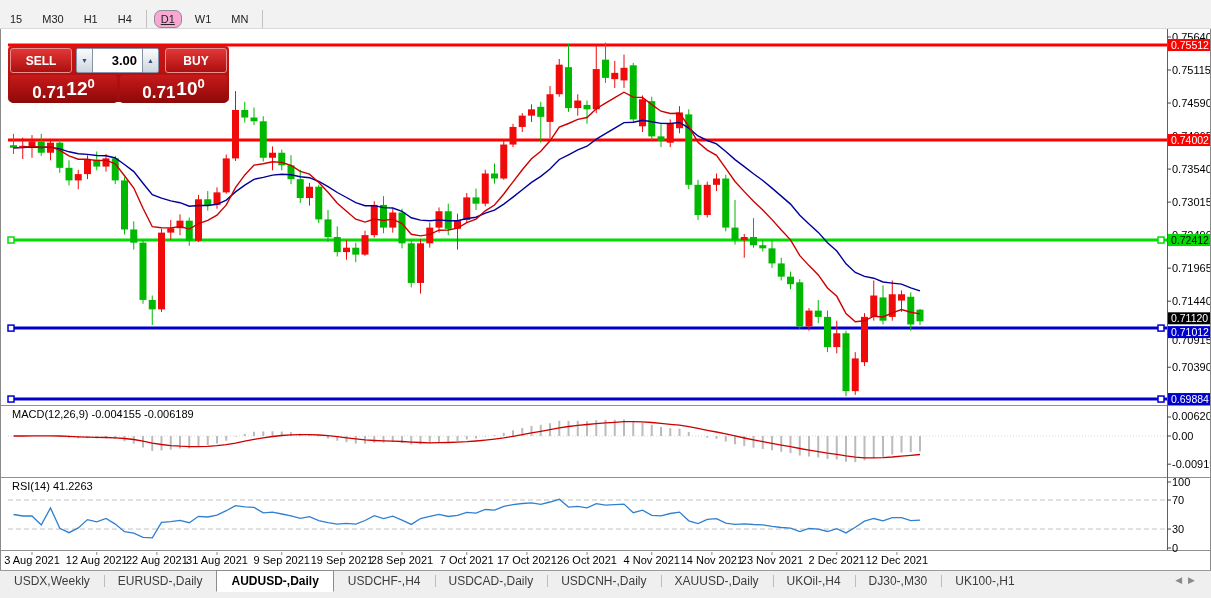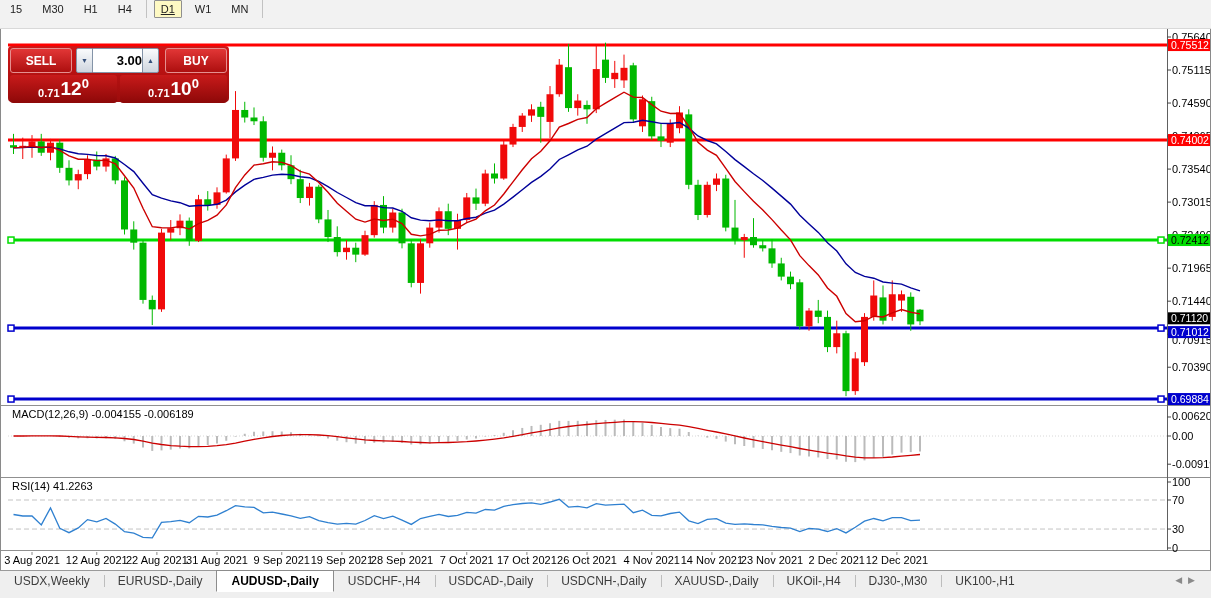--- a/index.html
+++ b/index.html
@@ -1,45 +1,45 @@
 <!DOCTYPE html>
 <html><head>
 <meta charset="utf-8">
 <style>
   html,body{margin:0;padding:0;background:#fff;}
   #stage{position:relative;width:1211px;height:598px;overflow:hidden;
     font-family:"Liberation Sans","DejaVu Sans",sans-serif;background:#f0f0f0;}
   #chart-svg{position:absolute;left:0;top:0;z-index:1;}
   
   #toolbar{position:absolute;left:0;top:0;width:1211px;height:28px;background:#f2f2f2;
-    border-bottom:1px solid #d9d9d9;display:flex;align-items:flex-start;z-index:3;font-size:11px;color:#222;}
+    border-bottom:1px solid #d9d9d9;display:flex;align-items:flex-end;z-index:3;font-size:11px;color:#222;}
   .tf{padding:3px 7px;margin:0 3px;cursor:default;}
-  .tf.active{background:#fef9c3;border:1px solid #8f8f8f;border-radius:1px;padding:2px 6px;text-decoration:underline;}
+  .tf.active{background:#f9a8d4;border:1px solid #8f8f8f;border-radius:7px;padding:2px 6px;text-decoration:underline;}
   .tbsep{width:1px;height:18px;background:#c2c2c2;margin:0 4px;}
   
   #title-text{position:absolute;left:12px;top:33px;z-index:3;font-size:11.5px;color:#000;white-space:nowrap;}
   #title-text .tri{font-size:8px;margin-right:7px;position:relative;top:-1px;}
   #title-text b{font-weight:700;}
   
   #trade-panel{position:absolute;left:8px;top:46px;width:221px;height:56px;z-index:4;
     background:linear-gradient(#cf1717,#9c0c0c);border-radius:4px;padding:2px;box-sizing:border-box;}
   .tp-row1{display:flex;height:25px;align-items:stretch;}
   .tp-btn{width:62px;background:linear-gradient(#e23636,#ad0f0f);border:1px solid #e58f8f;border-radius:3px;
     color:#fff;font-size:12px;font-weight:700;display:flex;align-items:center;justify-content:center;box-sizing:border-box;}
   .tp-spin{width:17px;background:linear-gradient(#fafbfc,#cfd6df);border:1px solid #8494a8;display:flex;
     align-items:center;justify-content:center;font-size:7px;color:#35507a;box-sizing:border-box;}
   .tp-spin.dn{margin-left:4px;border-radius:2px 0 0 2px;}
   .tp-spin.up{margin-right:4px;border-radius:0 2px 2px 0;}
   .tp-vol{width:49px;background:#fff;border-top:1px solid #8494a8;border-bottom:1px solid #8494a8;
     font-size:13px;font-weight:700;color:#000;display:flex;align-items:center;justify-content:flex-end;
-    box-sizing:border-box;}
+    padding-right:5px;box-sizing:border-box;}
   .tp-row2{display:flex;height:28px;margin-top:2px;gap:3px;}
   .tp-px{flex:1;background:linear-gradient(#c81a1a,#8d0808);border-radius:3px;color:#fff;
     display:flex;align-items:center;justify-content:center;}
-  .tp-px .sm{font-size:11px;font-weight:700;margin-right:1px;position:relative;top:4px;}
+  .tp-px .sm{font-size:17px;font-weight:700;margin-right:1px;position:relative;top:4px;}
   .tp-px .big{font-size:19px;font-weight:700;line-height:26px;}
   .tp-px .sup{font-size:13px;font-weight:700;position:relative;top:-6px;}
   
   #tabbar{position:absolute;left:0;top:570px;width:1211px;height:28px;background:#efefef;
     border-top:1px solid #9a9a9a;z-index:3;display:flex;align-items:flex-start;}
   #tabs{display:flex;height:21px;align-items:stretch;}
   .tab{font-size:12px;color:#3c3c3c;padding:0 14px;line-height:20px;white-space:nowrap;position:relative;}
   .tab:not(.active)+.tab:not(.active)::before{content:"";position:absolute;left:0;top:4px;height:12px;width:1px;background:#bdbdbd;}
   .tab.active{background:#fff;color:#000;font-weight:700;border:1px solid #8c8c8c;border-bottom:1px solid #fff;
     margin-top:-1px;line-height:21px;z-index:2;}

